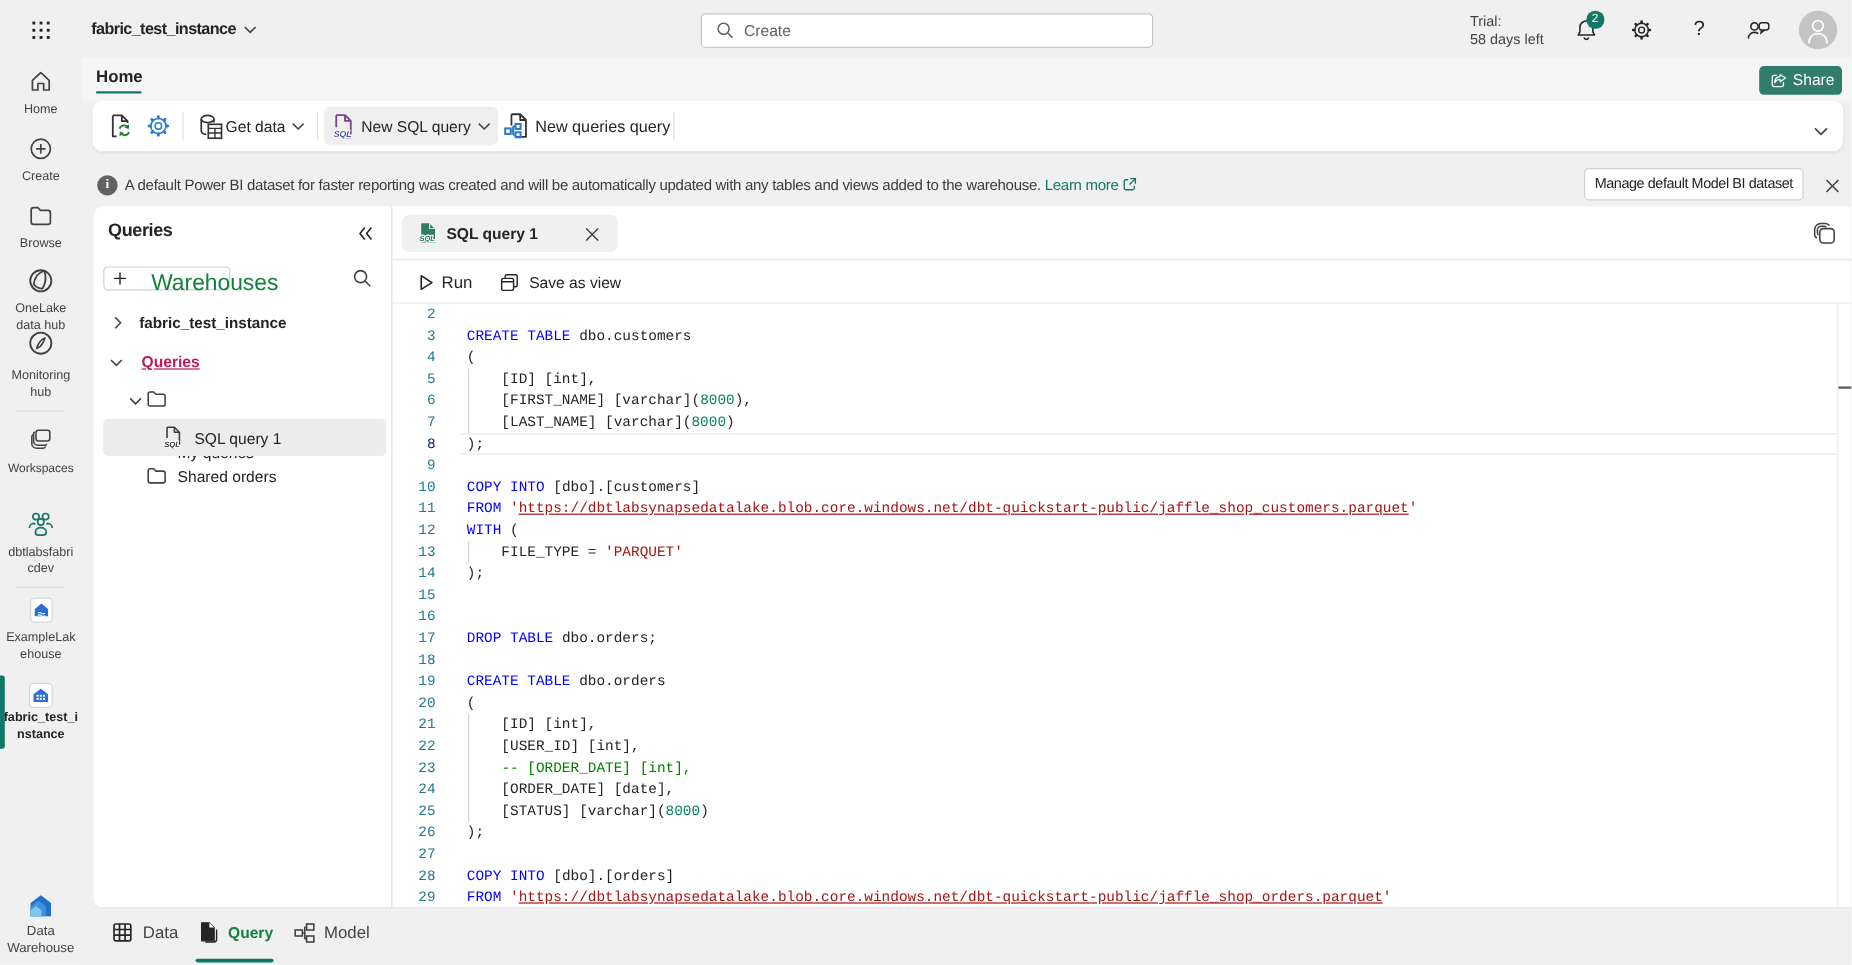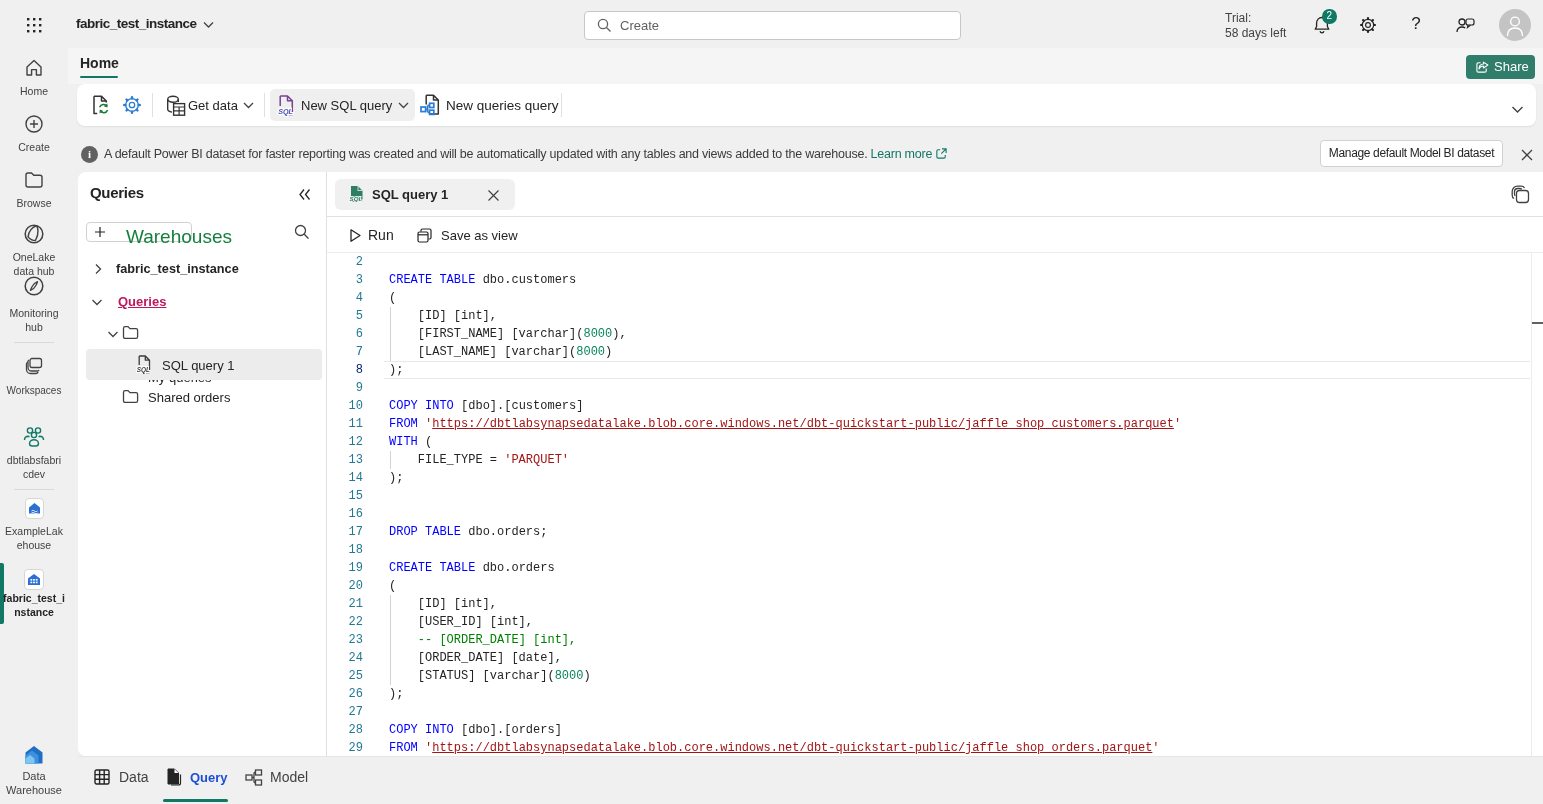--- a/index.html
+++ b/index.html
@@ -250,21 +250,21 @@
   <rect x="1" y="1" width="14" height="14" rx="1.5" fill="none" stroke="#242424" stroke-width="1.4"></rect>
   <path d="M1 5.6 H15 M1 10.2 H15 M5.6 1 V15 M10.2 1 V15" stroke="#242424" stroke-width="1.4"></path>
 </svg>
 <div class="abs" id="bt1" style="left:119px;top:769px;font-size:14px;color:#424242;">Data</div>
 
 <svg class="abs" style="left:166px;top:768px" width="17" height="18" viewBox="0 0 17 18">
   <path d="M2 1 H8.5 L12.5 5 V16 H2 Z" fill="#242424" stroke="#242424" stroke-width="1" stroke-linejoin="round"></path>
   <path d="M8.5 1 L12.5 5 H8.5 Z" fill="#fff"></path>
   <path d="M14.5 6.5 V15 C14.5 16.1 13.6 17 12.5 17 H5" fill="none" stroke="#242424" stroke-width="1.2"></path>
 </svg>
-<div class="abs" id="bt2" style="left:190px;top:770px;font-size:13px;font-weight:bold;color:#1d4ed8;">Query</div>
+<div class="abs" id="bt2" style="left:190px;top:770px;font-size:13px;font-weight:bold;color:#15803d;">Query</div>
 <div class="abs" style="left:163px;top:799px;width:65px;height:2.5px;background:#117865;border-radius:2px;"></div>
 
 <svg class="abs" style="left:245px;top:769px" width="18" height="17" viewBox="0 0 18 17">
   <rect x="10.5" y="1" width="6" height="5" fill="none" stroke="#424242" stroke-width="1.3"></rect>
   <rect x="1" y="6" width="6" height="5" fill="none" stroke="#424242" stroke-width="1.3"></rect>
   <rect x="10.5" y="11" width="6" height="5" fill="none" stroke="#424242" stroke-width="1.3"></rect>
   <path d="M7 8.5 H9 M9 3.5 H10.5 M9 3.5 V13.5 M9 13.5 H10.5" fill="none" stroke="#424242" stroke-width="1.3"></path>
 </svg>
 <div class="abs" id="bt3" style="left:270px;top:769px;font-size:14px;color:#424242;">Model</div>
 

